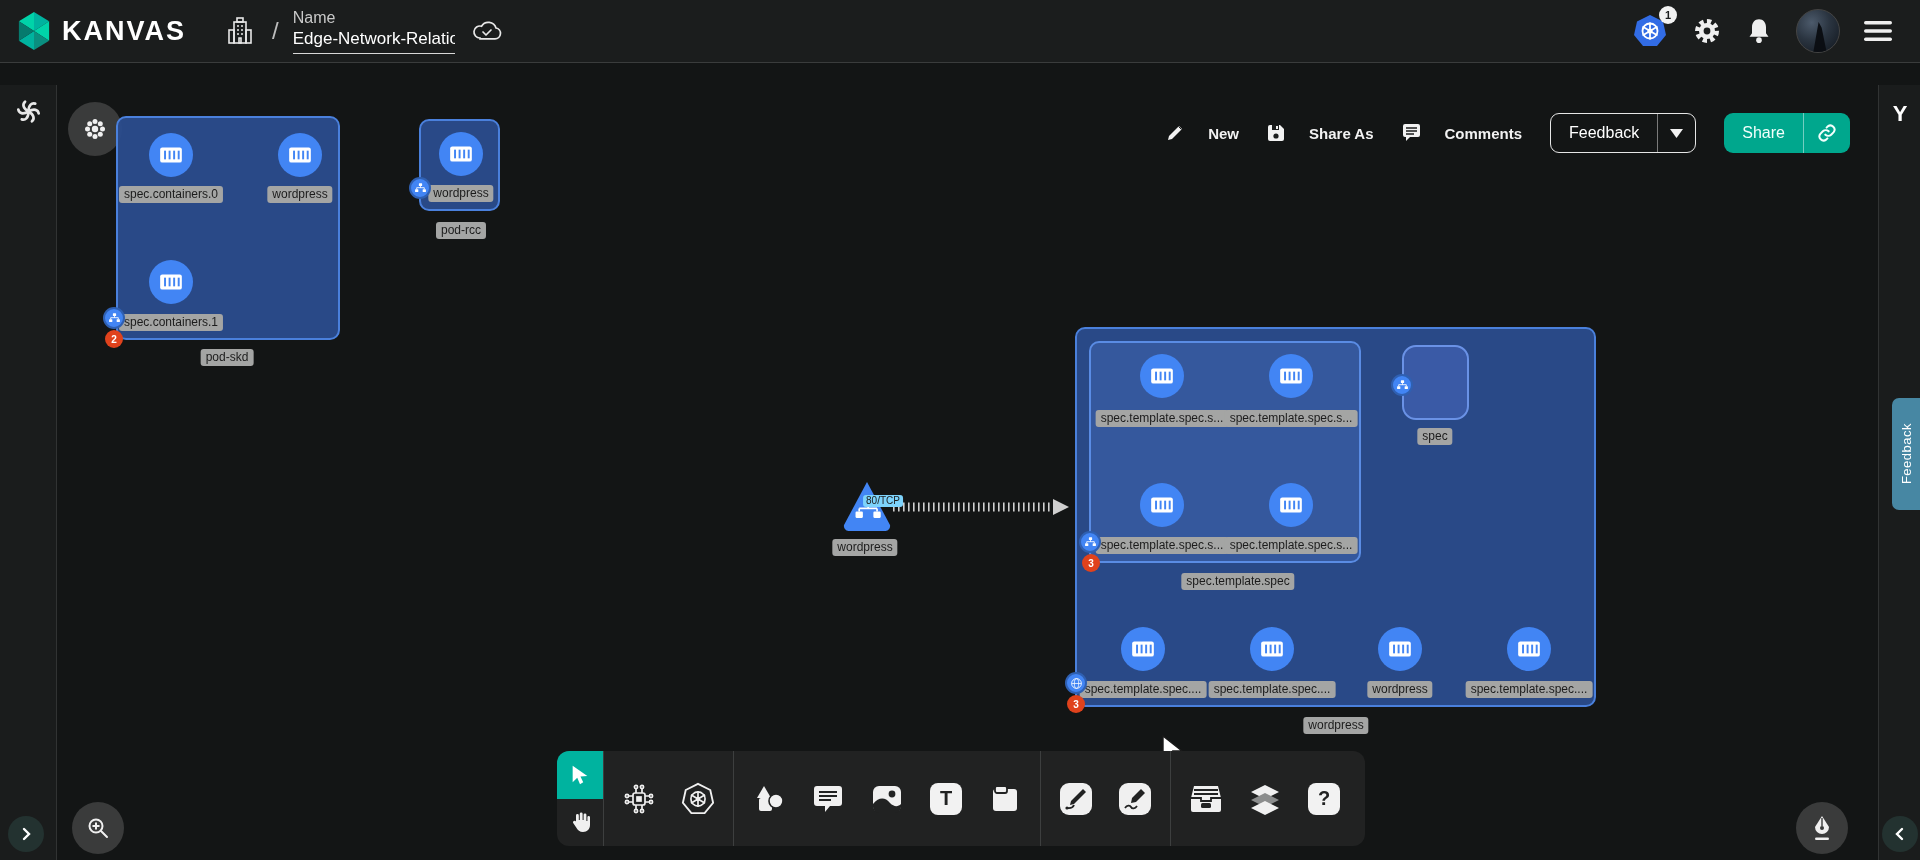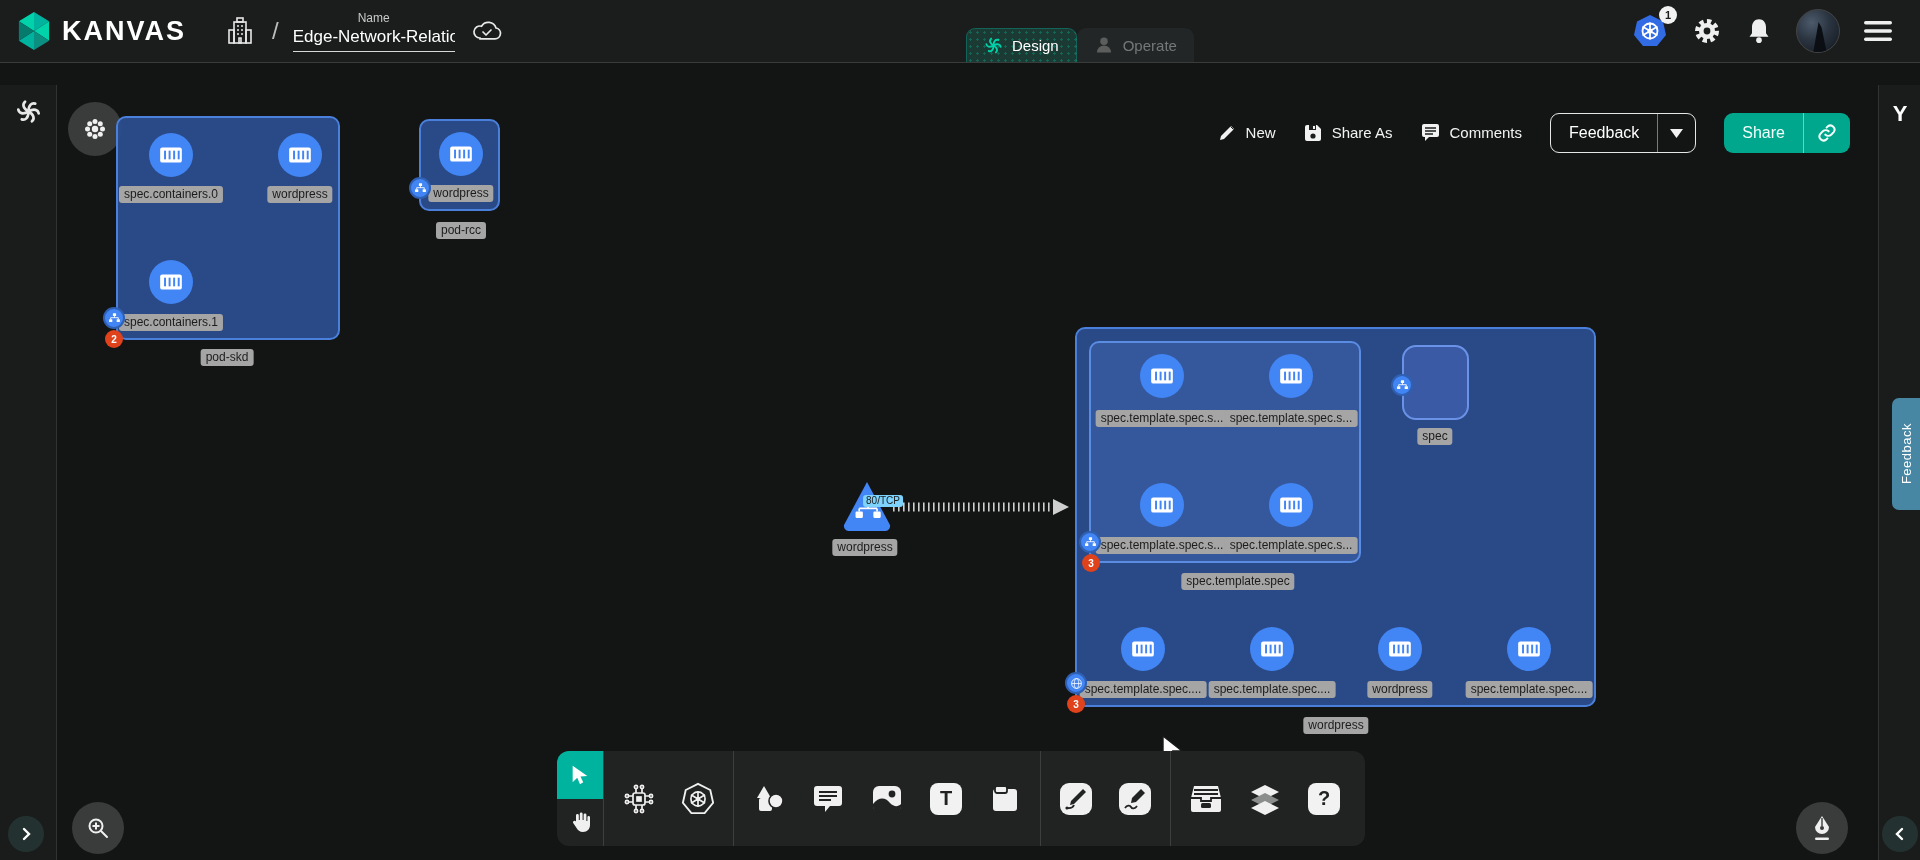--- a/index.html
+++ b/index.html
@@ -15,21 +15,21 @@
   .header {
     position:absolute; top:0; left:0; right:0; height:63px;
     background:#1b1d1d; border-bottom:1px solid #3a3c3c;
     display:flex; align-items:center; z-index:40;
   }
   .logo-wrap { display:flex; align-items:center; gap:10px; padding-left:16px; }
   .logo-text { font-size:27px; font-weight:800; letter-spacing:2px; color:#fff; }
   .org-icon { margin-left:40px; }
   .crumb-sep { color:#bdbdbd; font-size:24px; font-weight:300; margin:0 14px 0 18px; }
   .name-block { display:flex; flex-direction:column; }
-  .name-label { font-size:12px; color:#c9c9c9; margin-bottom:2px;text-align:center; }
+  .name-label { font-size:16px; color:#c9c9c9; margin-bottom:2px; }
   .name-value {
     font-size:17px; color:#fff; background:transparent; border:none;
     border-bottom:1px solid #d8d8d8; width:162px; padding:0 0 4px 0;
     font-family:"Liberation Sans",sans-serif;
   }
   .cloud-icon { margin-left:16px; }
 
   .tabs { position:absolute; left:966px; bottom:0; display:flex; align-items:flex-end; height:34px; z-index:41; }
   .tab { height:34px; display:flex; align-items:center; gap:9px; padding:0 17px; font-size:15px; cursor:pointer; }
   .tab.active {
@@ -78,21 +78,21 @@
   
   .canvas { position:absolute; left:57px; top:85px; right:42px; bottom:0; background:#131515; z-index:10; }
 
   .round-btn {
     position:absolute; border-radius:50%; background:#3a3b3b;
     display:flex; align-items:center; justify-content:center; cursor:pointer;
   }
 
   
   .action-bar { position:absolute; top:28px; right:28px; display:flex; align-items:center; gap:28px; z-index:15; }
-  .txt-btn { display:flex; gap:10px; color:#f2f2f2; font-size:15px; cursor:pointer; }
+  .txt-btn { display:flex; align-items:center; gap:24px; color:#f2f2f2; font-size:15px; cursor:pointer;font-weight:bold; }
   .split-outline {
     display:flex; align-items:stretch; border:1.5px solid #e6e6e6; border-radius:9px;
     height:40px; overflow:hidden; cursor:pointer;
   }
   .split-outline .seg-a { display:flex; align-items:center; padding:0 18px; font-size:16px; color:#fff; }
   .split-outline .seg-b { display:flex; align-items:center; padding:0 12px; border-left:1px solid #7a7a7a; }
   .split-share {
     display:flex; align-items:stretch; border-radius:9px; height:40px; overflow:hidden;
     background:#00a78d; cursor:pointer;
   }
@@ -228,39 +228,20 @@
     <input class="name-value" readonly="" value="Edge-Network-Relatio" style="">
   </div>
 
   <span class="cloud-icon">
     <svg width="32" height="26" viewBox="0 0 32 26" fill="none" stroke="#e8e8e8" stroke-width="1.7">
       <path d="M9 20a6 6 0 1 1 1.5-11.8A8 8 0 0 1 25 10a5.5 5.5 0 0 1-1 10.9H9z"></path>
       <path d="M12 14l3 3 5-5" stroke-linecap="round" stroke-linejoin="round"></path>
     </svg>
   </span>
 
-  <div class="tabs">
-    <div class="tab active">
-      <span style="color:#00d3a9">
-        <svg width="19" height="19" viewBox="0 0 24 24">
-            <use href="#ic-spiral"></use>
-          </svg>
-      </span>
-      <span>Design</span>
-    </div>
-    <div class="tab inactive">
-      <span>
-        <svg width="20" height="20" viewBox="0 0 24 24" fill="#5c5e5e">
-          <circle cx="12" cy="7.5" r="4.5"></circle>
-            <path d="M3.5 21a8.5 8.5 0 0 1 17 0z"></path>
-        </svg>
-      </span>
-      <span>Operate</span>
-    </div>
-  </div>
 
   <div class="header-right">
     <div class="hdr-ic">
       <svg width="36" height="36" viewBox="0 0 36 36">
         <polygon points="18,2 31,8.5 34,22 25,33 11,33 2,22 5,8.5" fill="#326ce5"></polygon>
         <circle cx="18" cy="18" r="7.5" fill="none" stroke="#fff" stroke-width="1.8"></circle>
         <g stroke="#fff" stroke-width="1.8">
           <path d="M18 9.5v17M10.5 13.5l15 9M25.5 13.5l-15 9"></path>
         </g>
         <circle cx="18" cy="18" r="2.6" fill="#fff"></circle>

